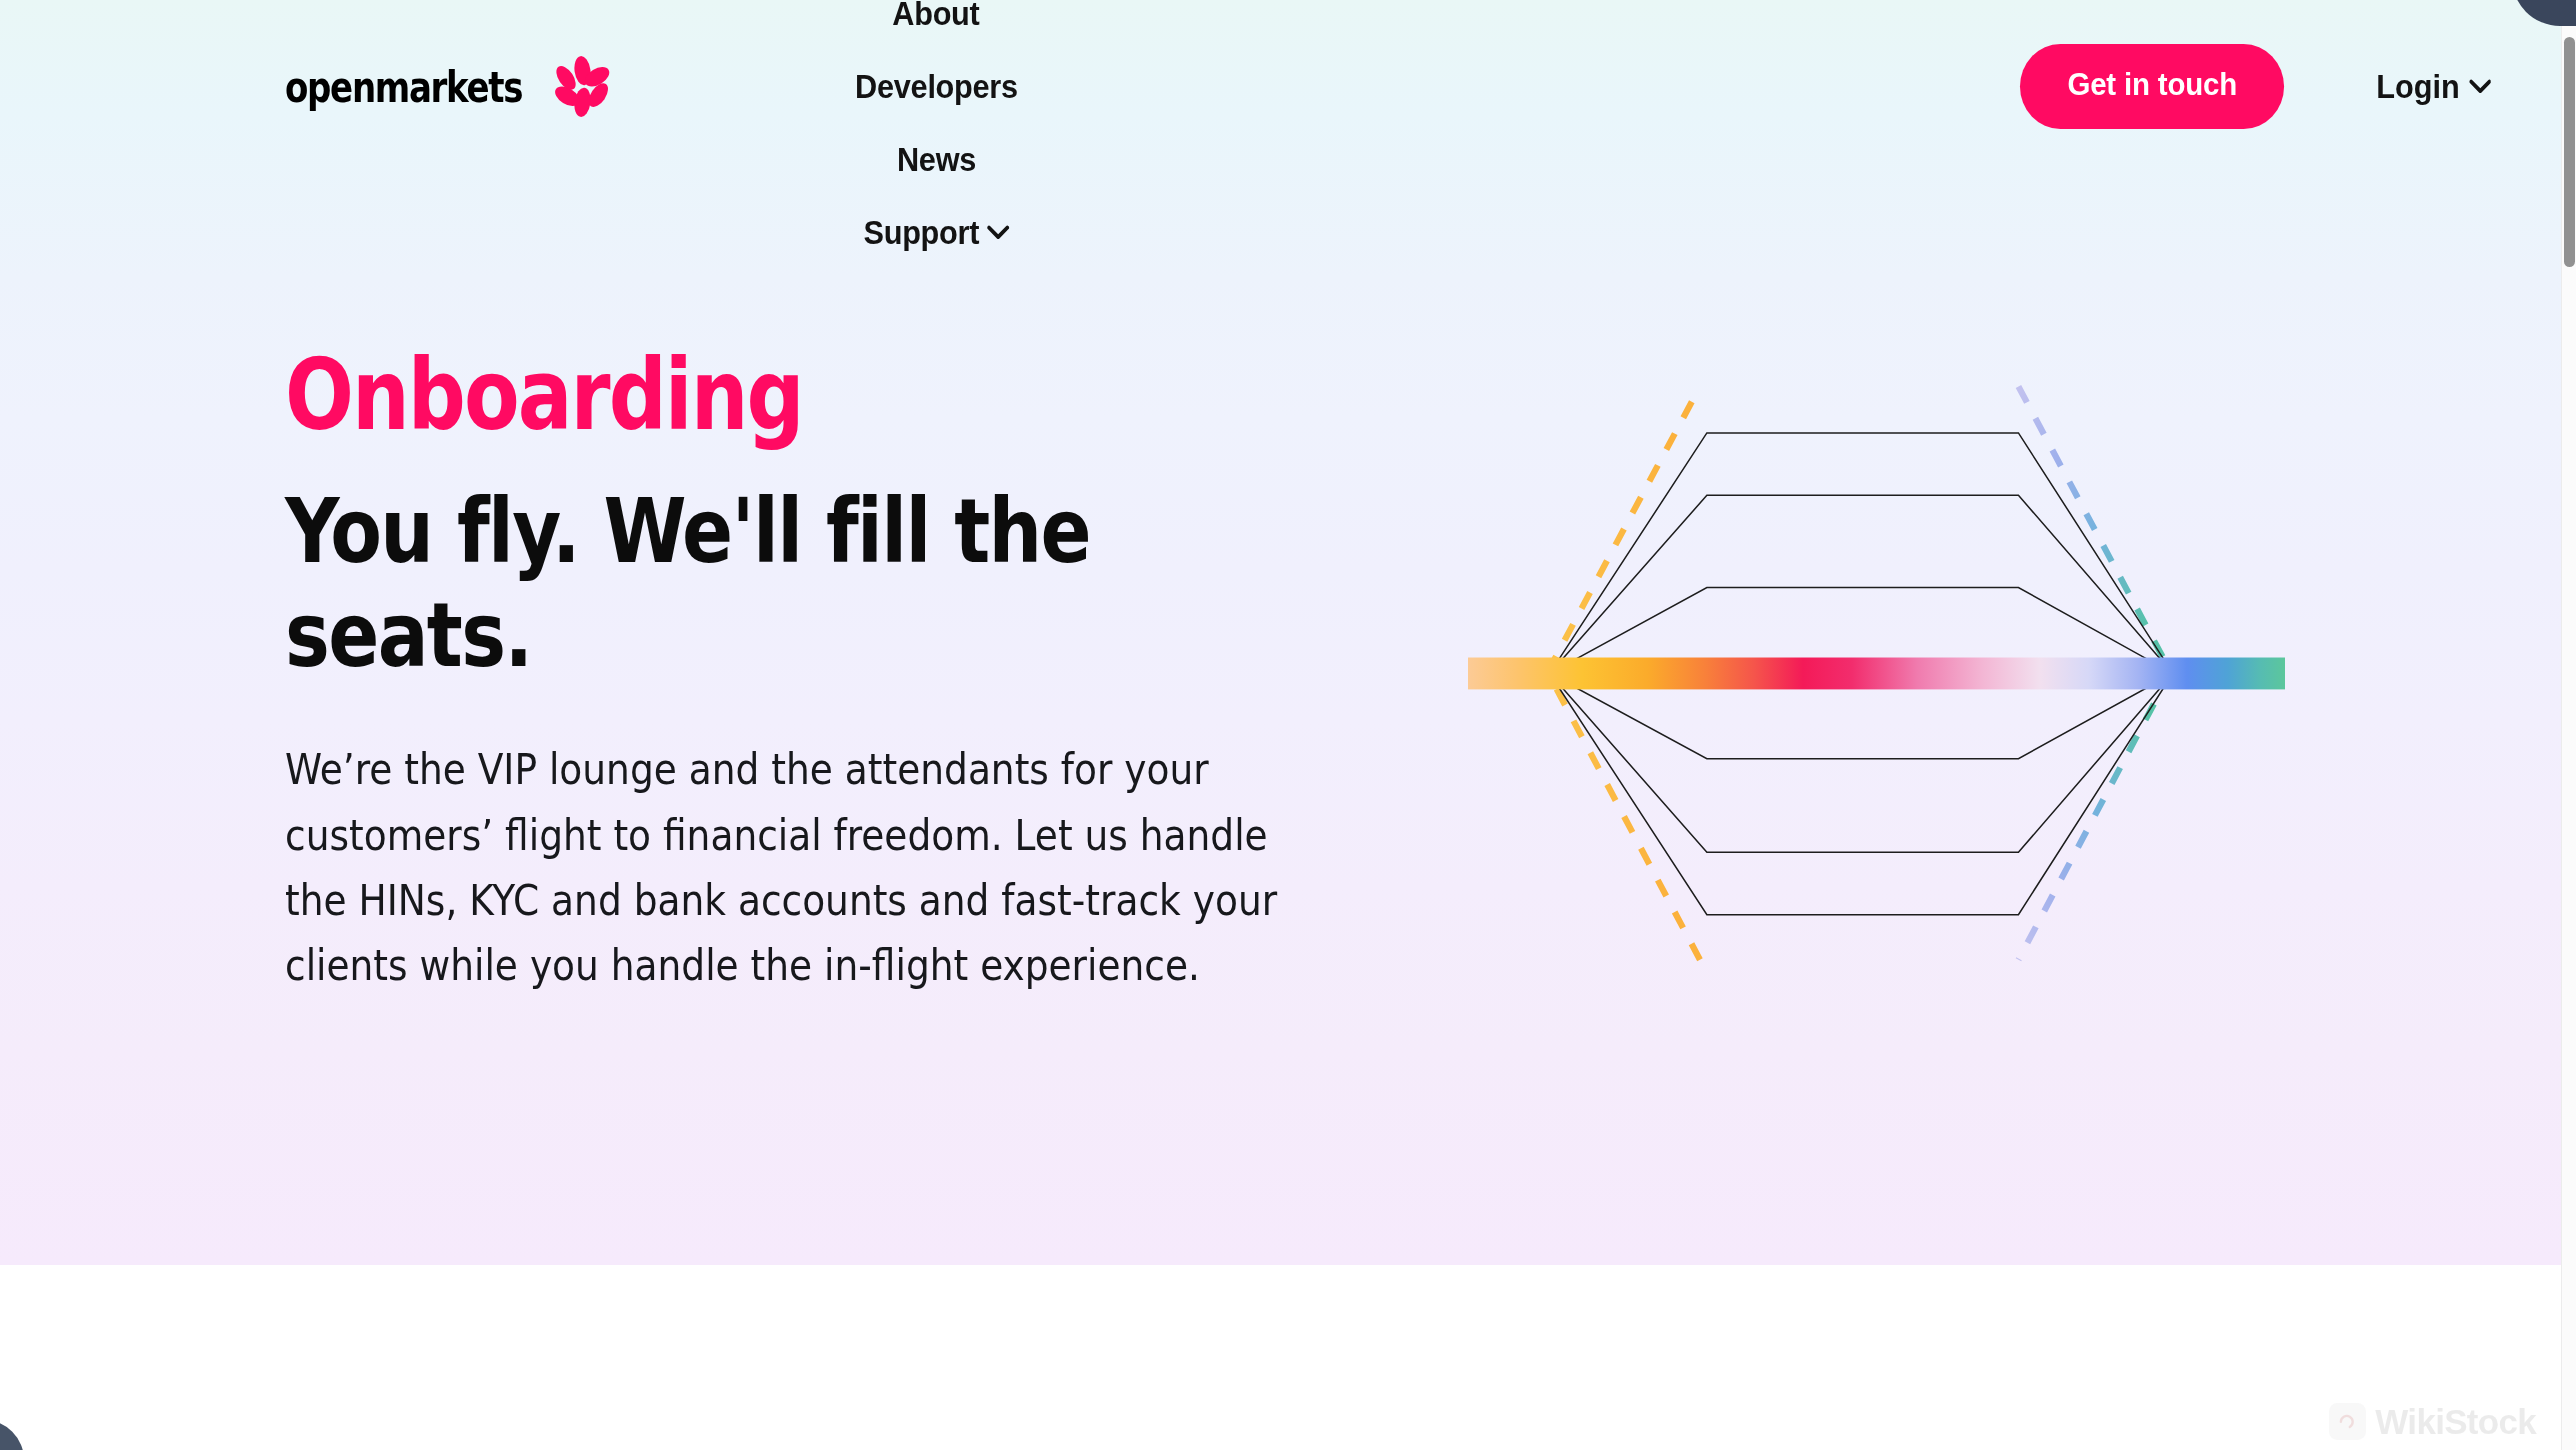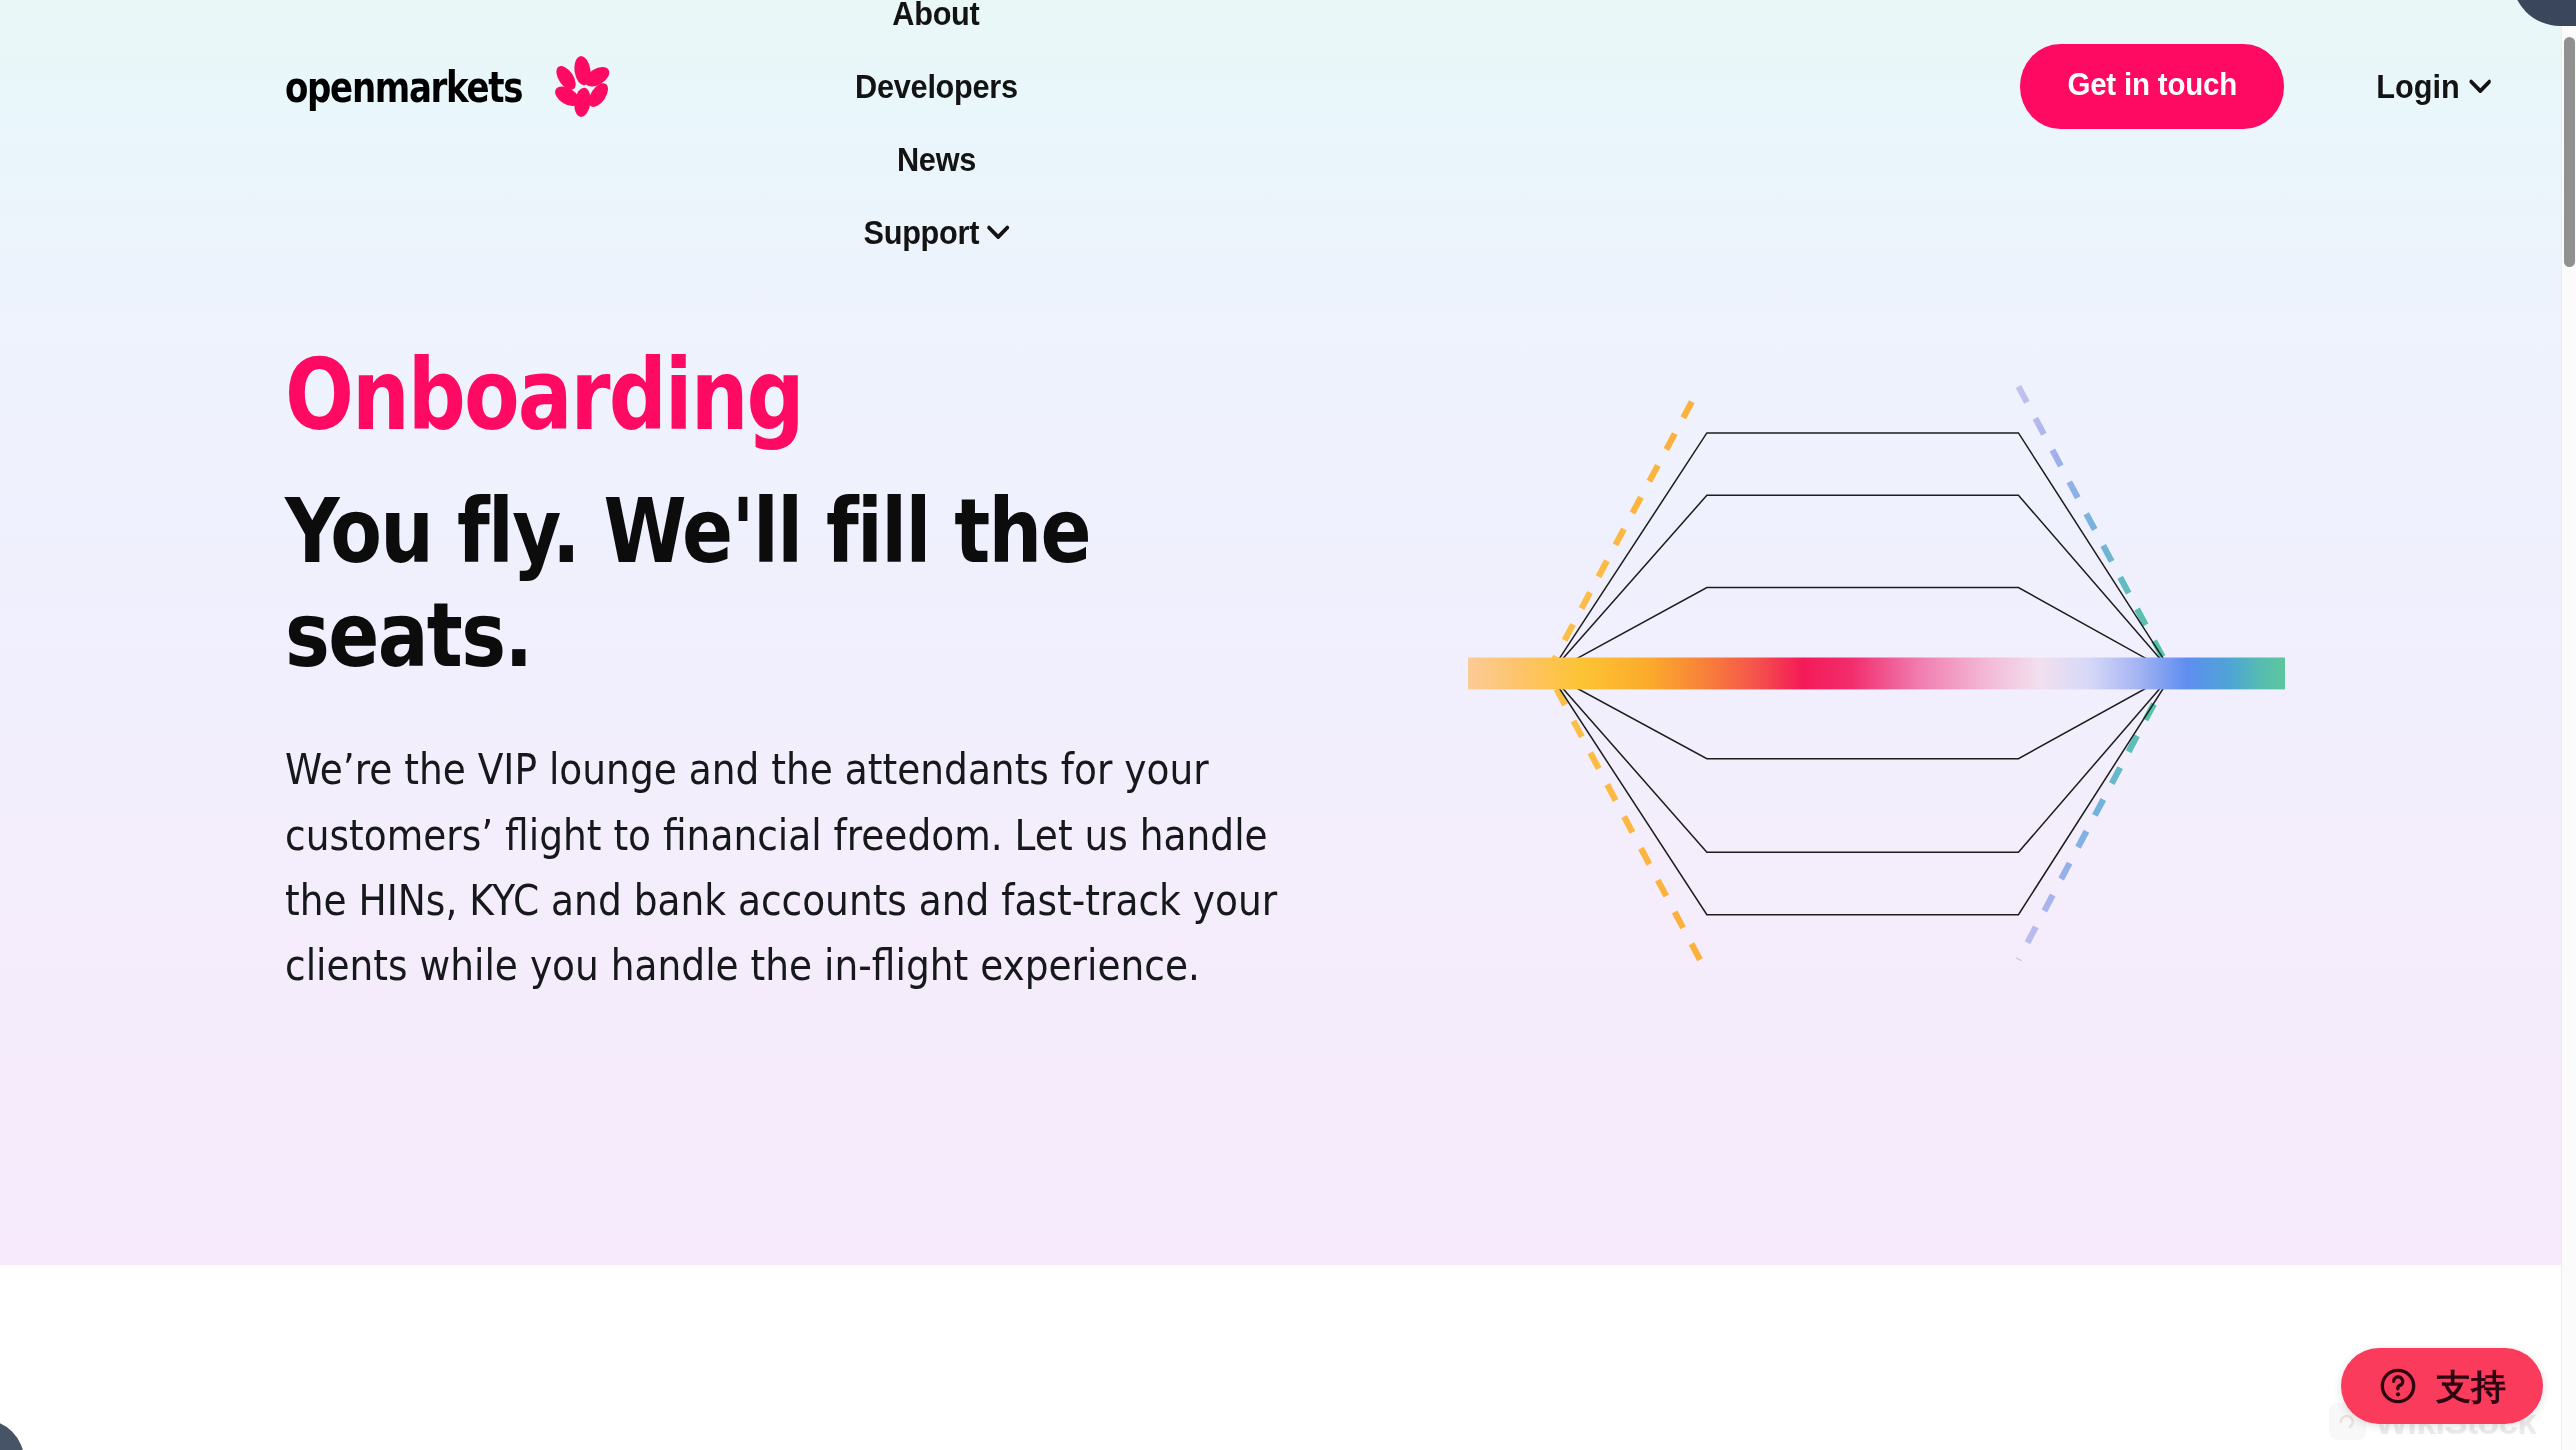--- a/index.html
+++ b/index.html
@@ -437,28 +437,20 @@
 
   <div class="watermark">
     <div class="wm-badge">
       <svg viewBox="0 0 24 24" width="23.6" height="23.6">
         <path d="M6 12a6 6 0 1 1 9 5.2" stroke="#c06a6a" stroke-width="2.4" fill="none" stroke-linecap="round"></path>
       </svg>
     </div>
     <span class="wm-text">WikiStock</span>
   </div>
 
-  <div class="support">
-    <svg class="q-icon" viewBox="0 0 24 24">
-      <circle cx="12" cy="12" r="9.4" stroke="#2c0711" stroke-width="2" fill="none"></circle>
-      <path d="M9.4 9.2a2.7 2.7 0 1 1 3.4 2.6c-.6.2-.9.7-.9 1.4v.5" stroke="#2c0711" stroke-width="2" fill="none" stroke-linecap="round"></path>
-      <circle cx="12" cy="17" r="1.25" fill="#2c0711"></circle>
-    </svg>
-    <span class="support-label">支持</span>
-  </div>
 
   <div class="scrollbar">
     <div class="sb-arrow-up"></div>
     <div class="sb-thumb"></div>
   </div>
 
   <div class="corner-tr"></div>
   <div class="corner-bl"></div>
 
 </div>

